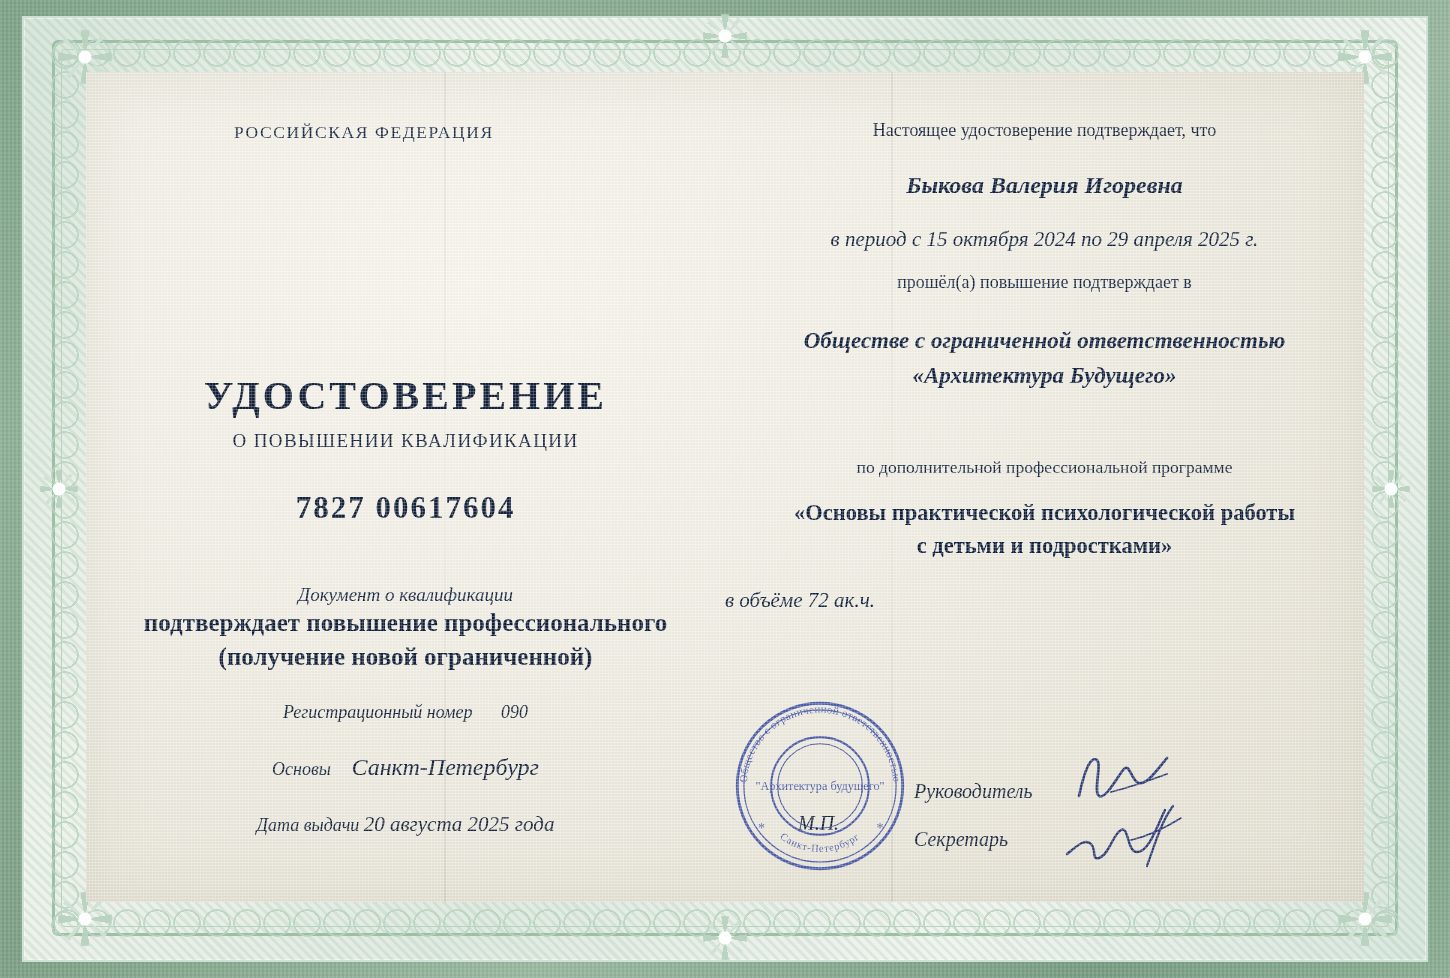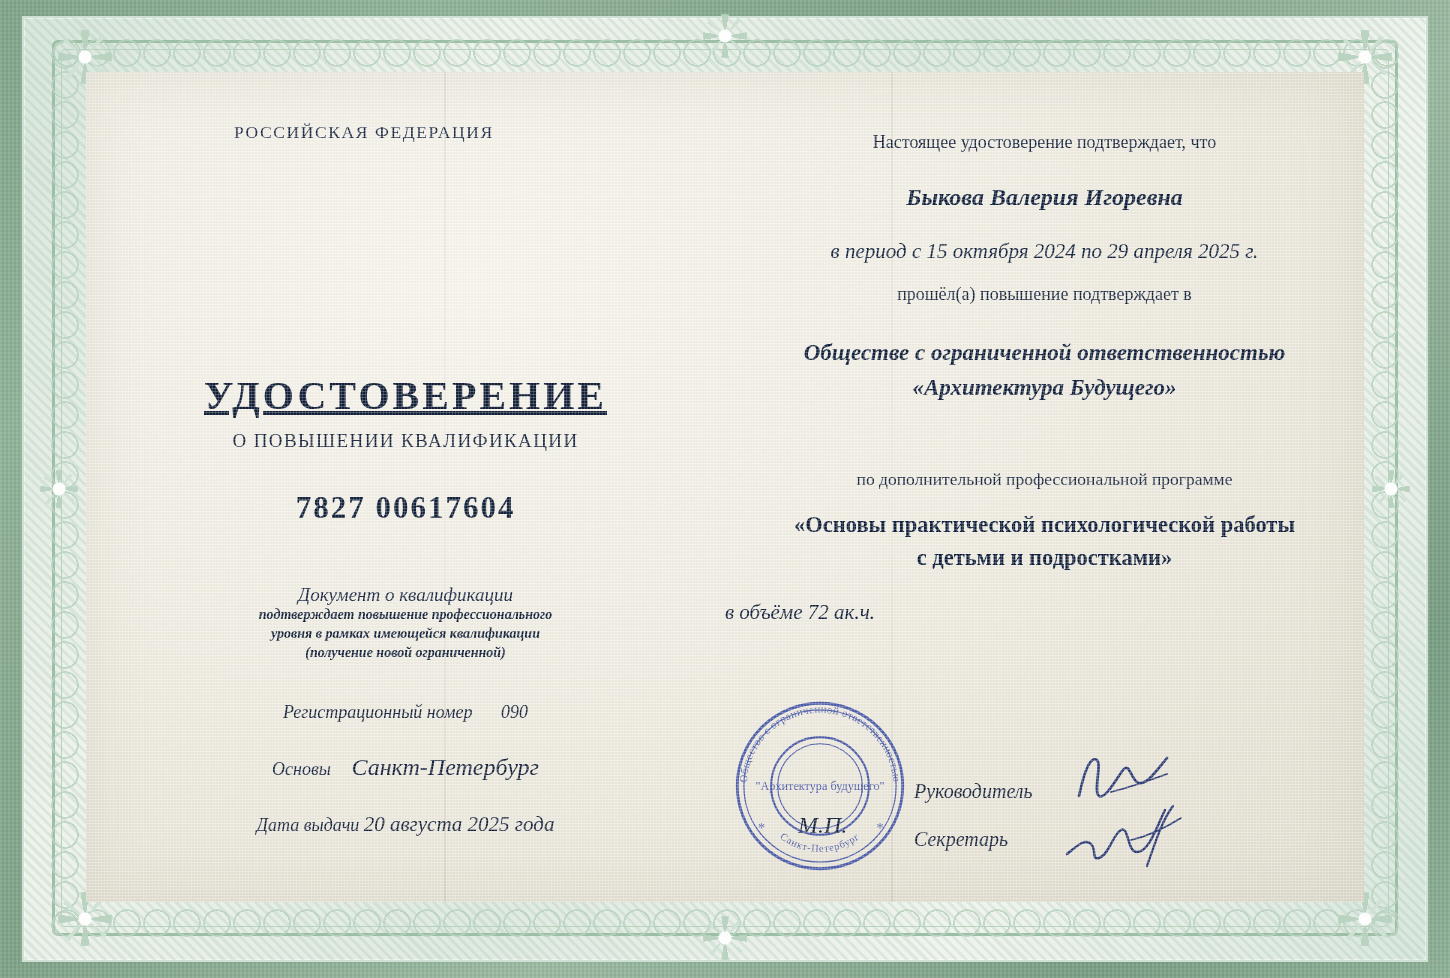--- a/index.html
+++ b/index.html
@@ -138,38 +138,37 @@
   }
 
   .content {
     position: absolute;
     inset: 0;
     color: #16233a;
   }
 
   
   .col-left { position: absolute; left: 0; top: 0; width: 50%; height: 100%; }
-  .col-right { position: absolute; right: 0; top: 12px; width: 50%; height: 100%; }
+  .col-right { position: absolute; right: 0; top: 0; width: 50%; height: 100%; }
 
   .rf-line {
     position: absolute;
     left: 148px; top: 50px;
     font-size: 17.5px;
     letter-spacing: 1.6px;
     color: #1b2a44;
   }
   .main-title {
     position: absolute;
     left: 0; right: 0; top: 300px;
     text-align: center;
     font-size: 40px;
     font-weight: 700;
     letter-spacing: 3px;
     color: #132038;
-    text-decoration: underline;
   }
   .sub-title {
     position: absolute;
     left: 0; right: 0; top: 358px;
     text-align: center;
     font-size: 19px;
     letter-spacing: 1.4px;
     color: #18263f;
   }
   .serial {
@@ -185,22 +184,21 @@
     position: absolute;
     left: 0; right: 0; top: 512px;
     text-align: center;
   }
   .doc-note .l1 {
     font-size: 19px;
     font-style: italic;
     color: #172641;
   }
   .doc-note .l2, .doc-note .l3, .doc-note .l4 {
-    font-size: 14px;
-    font-style: italic;
+    font-size: 25px;
     font-weight: 700;
     color: #13203a;
     line-height: 1.35;
   }
   .reg-row {
     position: absolute;
     left: 0; right: 0; top: 630px;
     text-align: center;
     font-size: 18px;
     font-style: italic;
@@ -293,21 +291,21 @@
     left: 0; right: 0; top: 516px;
     text-align: left;
     font-size: 21px;
     font-style: italic;
     color: #13223c;
   }
 
   .mp {
     position: absolute;
     left: 196px; top: 712px;
-    font-size: 24px;
+    font-size: 20px;
     font-style: italic;
     color: #16233a;
   }
   .sign-row {
     position: absolute;
     font-size: 20px;
     font-style: italic;
     color: #16233a;
   }
   .sign-row.head { left: 320px; top: 688px; }
@@ -367,21 +365,20 @@
       <div class="col-left">
         <div class="rf-line">РОССИЙСКАЯ ФЕДЕРАЦИЯ</div>
 
         <div class="main-title">УДОСТОВЕРЕНИЕ</div>
         <div class="sub-title">О ПОВЫШЕНИИ КВАЛИФИКАЦИИ</div>
         <div class="serial">7827    00617604</div>
 
         <div class="doc-note">
           <div class="l1">Документ о квалификации</div>
           <div class="l2">подтверждает повышение профессионального</div>
-          <div class="l3">уровня в рамках имеющейся квалификации</div>
           <div class="l4">(получение новой ограниченной)</div>
         </div>
 
         <div class="reg-row">
           <span class="lbl">Регистрационный номер</span>
           <span class="val">090</span>
         </div>
 
         <div class="city-row">
           <span class="lbl">Основы</span>

